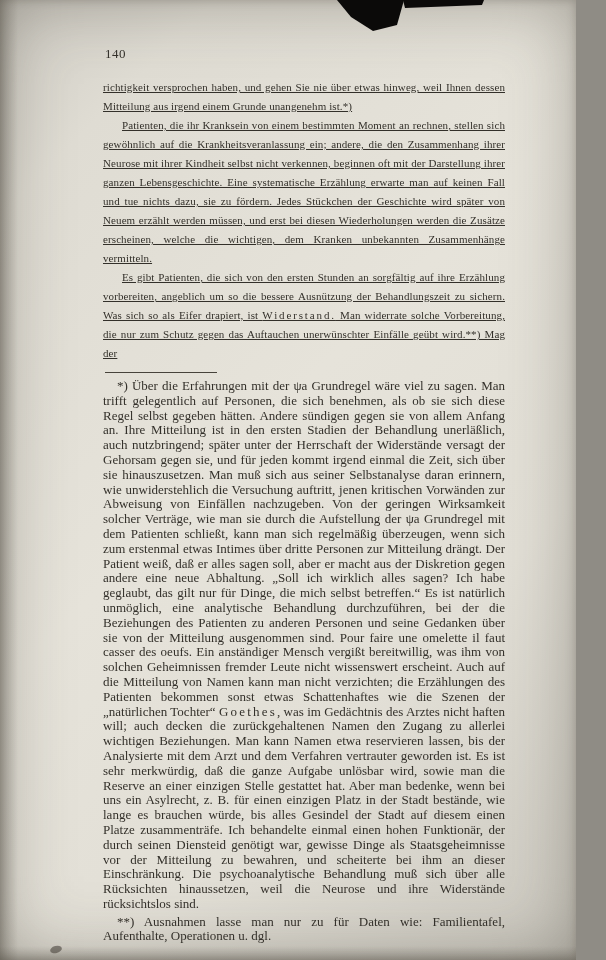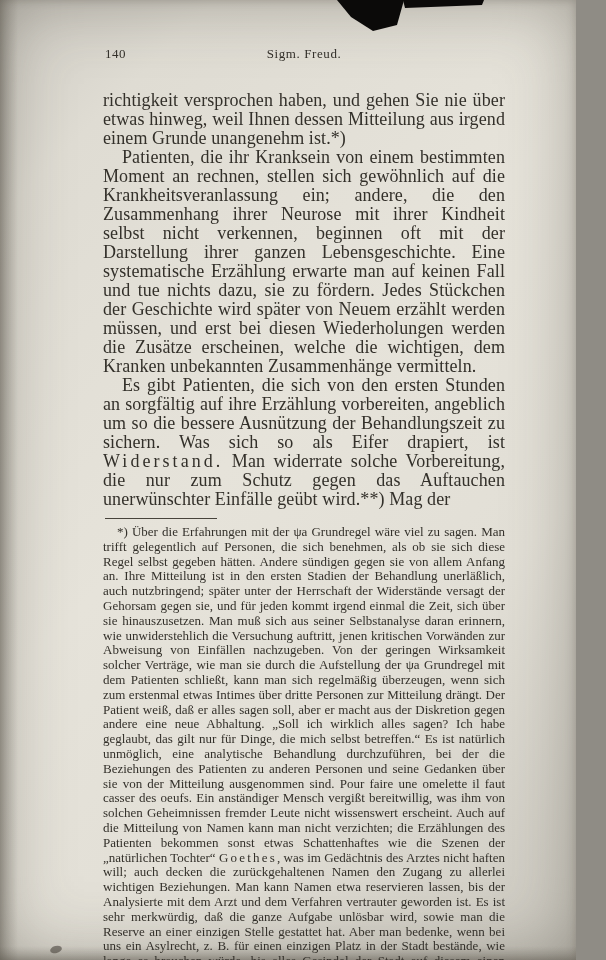--- a/index.html
+++ b/index.html
@@ -13,22 +13,22 @@
     background:linear-gradient(90deg,rgba(75,70,60,.35),rgba(75,70,60,0));}
   .edge-bottom{position:absolute;bottom:0;left:0;width:100%;height:14px;
     background:linear-gradient(0deg,rgba(75,70,60,.30),rgba(75,70,60,0));}
   .artifacts{position:absolute;top:0;left:0;}
   .speck{position:absolute;left:50px;top:946px;width:12px;height:7px;border-radius:50%;
     background:rgba(62,57,50,.55);transform:rotate(-15deg);}
   .content{position:absolute;left:103px;top:46px;width:402px;}
   .header{position:relative;height:18px;font-size:13px;}
   .page-num{position:absolute;left:2px;top:0;letter-spacing:.5px;}
   .running-title{position:absolute;left:0;right:0;top:0;text-align:center;letter-spacing:.6px;}
-  .body-text{margin-top:27px;font-size:18px;line-height:19px;text-align:justify;
-    text-justify:inter-word;letter-spacing:.1px;}
+  .body-text{margin-top:14px;font-size:11px;line-height:19px;text-align:justify;
+    text-justify:inter-word;letter-spacing:.1px;text-decoration:underline;}
   .body-text p{margin:0;}
   .body-text p.indent{text-indent:19px;}
   .sperr{letter-spacing:.17em;}
   .fnsep{width:112px;border:none;border-top:1px solid #47433b;margin:9px 0 6px 2px;}
   .footnotes{font-size:13px;line-height:14.8px;text-align:justify;text-justify:inter-word;}
   .footnotes p{margin:0;}
   .footnotes p.indent{text-indent:14px;}
   .footnotes p + p{margin-top:3px;}
 </style>
 </head>
@@ -40,28 +40,28 @@
 
   <svg class="artifacts" width="606" height="42" aria-hidden="true">
     <polygon points="337,0 404,0 397,25 373,31 351,17" fill="#0b0a09"></polygon>
     <polygon points="403,0 484,0 482,5 405,8" fill="#0b0a09"></polygon>
   </svg>
   <div class="speck"></div>
 
   <div class="content">
     <div class="header">
       <span class="page-num">140</span>
-      <span class="running-title">Sigm. Freud.</span>
     </div>
 
     <div class="body-text" id="body-text">
         <p><span>richtigkeit versprochen haben, und gehen Sie nie über etwas hinweg, weil Ihnen dessen Mitteilung aus irgend einem Grunde unangenehm ist.*)</span></p>
         <p class="indent"><span>Patienten, die ihr Kranksein von einem bestimmten Moment an rechnen, stellen sich gewöhnlich auf die Krankheitsveranlassung ein; andere, die den Zusammenhang ihrer Neurose mit ihrer Kindheit selbst nicht verkennen, beginnen oft mit der Darstellung ihrer ganzen Lebensgeschichte. Eine systematische Erzählung erwarte man auf keinen Fall und tue nichts dazu, sie zu fördern. Jedes Stückchen der Geschichte wird später von Neuem erzählt werden müssen, und erst bei diesen Wiederholungen werden die Zusätze erscheinen, welche die wichtigen, dem Kranken unbekannten Zusammenhänge vermitteln.</span></p>
         <p class="indent"><span>Es gibt Patienten, die sich von den ersten Stunden an sorgfältig auf ihre Erzählung vorbereiten, angeblich um so die bessere Ausnützung der Behandlungszeit zu sichern. Was sich so als Eifer drapiert, ist </span><span class="sperr">Widerstand.</span><span> Man widerrate solche Vorbereitung, die nur zum Schutz gegen das Auftauchen unerwünschter Einfälle geübt wird.**) Mag der</span></p>
       </div>
 
     <hr class="fnsep">
 
     <div class="footnotes" id="footnotes">
         <p class="indent"><span>*) Über die Erfahrungen mit der ψa Grundregel wäre viel zu sagen. Man trifft gelegentlich auf Personen, die sich benehmen, als ob sie sich diese Regel selbst gegeben hätten. Andere sündigen gegen sie von allem Anfang an. Ihre Mitteilung ist in den ersten Stadien der Behandlung unerläßlich, auch nutzbringend; später unter der Herrschaft der Widerstände versagt der Gehorsam gegen sie, und für jeden kommt irgend einmal die Zeit, sich über sie hinauszusetzen. Man muß sich aus seiner Selbstanalyse daran erinnern, wie unwiderstehlich die Versuchung auftritt, jenen kritischen Vorwänden zur Abweisung von Einfällen nachzugeben. Von der geringen Wirksamkeit solcher Verträge, wie man sie durch die Aufstellung der ψa Grundregel mit dem Patienten schließt, kann man sich regelmäßig überzeugen, wenn sich zum erstenmal etwas Intimes über dritte Personen zur Mitteilung drängt. Der Patient weiß, daß er alles sagen soll, aber er macht aus der Diskretion gegen andere eine neue Abhaltung. „Soll ich wirklich alles sagen? Ich habe geglaubt, das gilt nur für Dinge, die mich selbst betreffen.“ Es ist natürlich unmöglich, eine analytische Behandlung durchzuführen, bei der die Beziehungen des Patienten zu anderen Personen und seine Gedanken über sie von der Mitteilung ausgenommen sind. Pour faire une omelette il faut casser des oeufs. Ein anständiger Mensch vergißt bereitwillig, was ihm von solchen Geheimnissen fremder Leute nicht wissenswert erscheint. Auch auf die Mitteilung von Namen kann man nicht verzichten; die Erzählungen des Patienten bekommen sonst etwas Schattenhaftes wie die Szenen der „natürlichen Tochter“ </span><span class="sperr">Goethes</span><span>, was im Gedächtnis des Arztes nicht haften will; auch decken die zurückgehaltenen Namen den Zugang zu allerlei wichtigen Beziehungen. Man kann Namen etwa reservieren lassen, bis der Analysierte mit dem Arzt und dem Verfahren vertrauter geworden ist. Es ist sehr merkwürdig, daß die ganze Aufgabe unlösbar wird, sowie man die Reserve an einer einzigen Stelle gestattet hat. Aber man bedenke, wenn bei uns ein Asylrecht, z. B. für einen einzigen Platz in der Stadt bestände, wie lange es brauchen würde, bis alles Gesindel der Stadt auf diesem einen Platze zusammenträfe. Ich behandelte einmal einen hohen Funktionär, der durch seinen Diensteid genötigt war, gewisse Dinge als Staatsgeheimnisse vor der Mitteilung zu bewahren, und scheiterte bei ihm an dieser Einschränkung. Die psychoanalytische Behandlung muß sich über alle Rücksichten hinaussetzen, weil die Neurose und ihre Widerstände rücksichtslos sind.</span></p>
+        <p class="indent"><span>**) Ausnahmen lasse man nur zu für Daten wie: Familientafel, Aufenthalte, Operationen u. dgl.</span></p>
       </div>
   </div>
 </div>
 
 </body></html>

